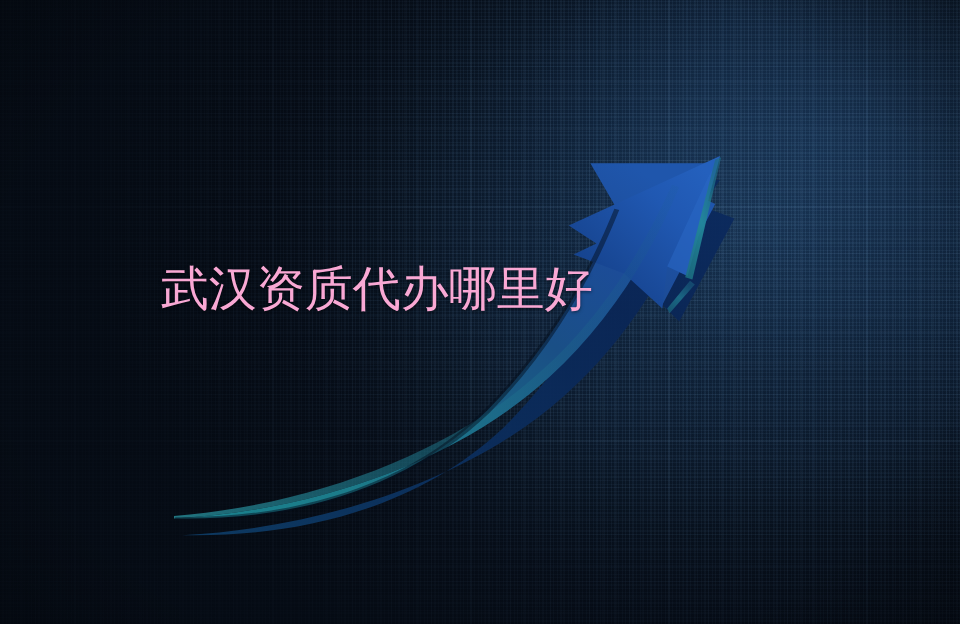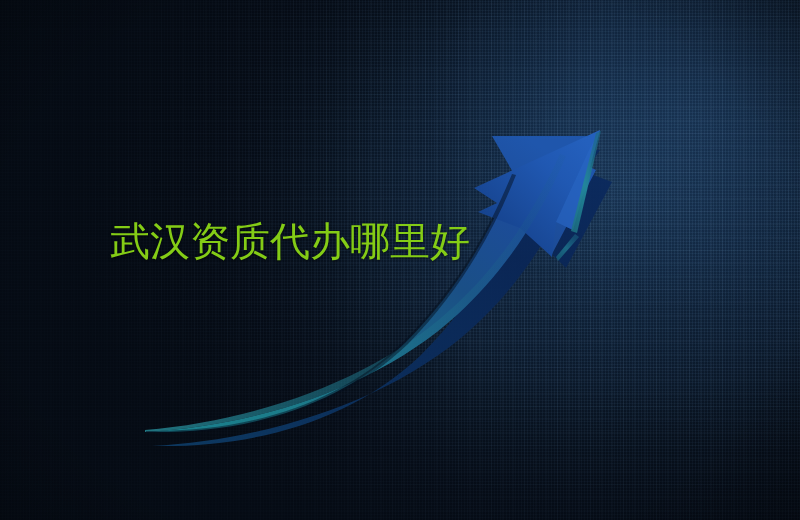--- a/index.html
+++ b/index.html
@@ -77,26 +77,26 @@
     position: absolute;
     left: 0;
     top: 0;
     width: 800px;
     height: 520px;
   }
 
   
   .headline {
     position: absolute;
-    left: 110px;
+    left: 134px;
     top: 219px;
     font-size: 40px;
     line-height: 44px;
     letter-spacing: 0px;
-    color: #84cc16;
+    color: #f9a8d4;
     white-space: nowrap;
     text-shadow: 0 1px 3px rgba(0,0,0,0.55);
   }
 </style>
 </head>
 <body>
 
 <div id="stage">
 
   <div class="bg-base"></div>

